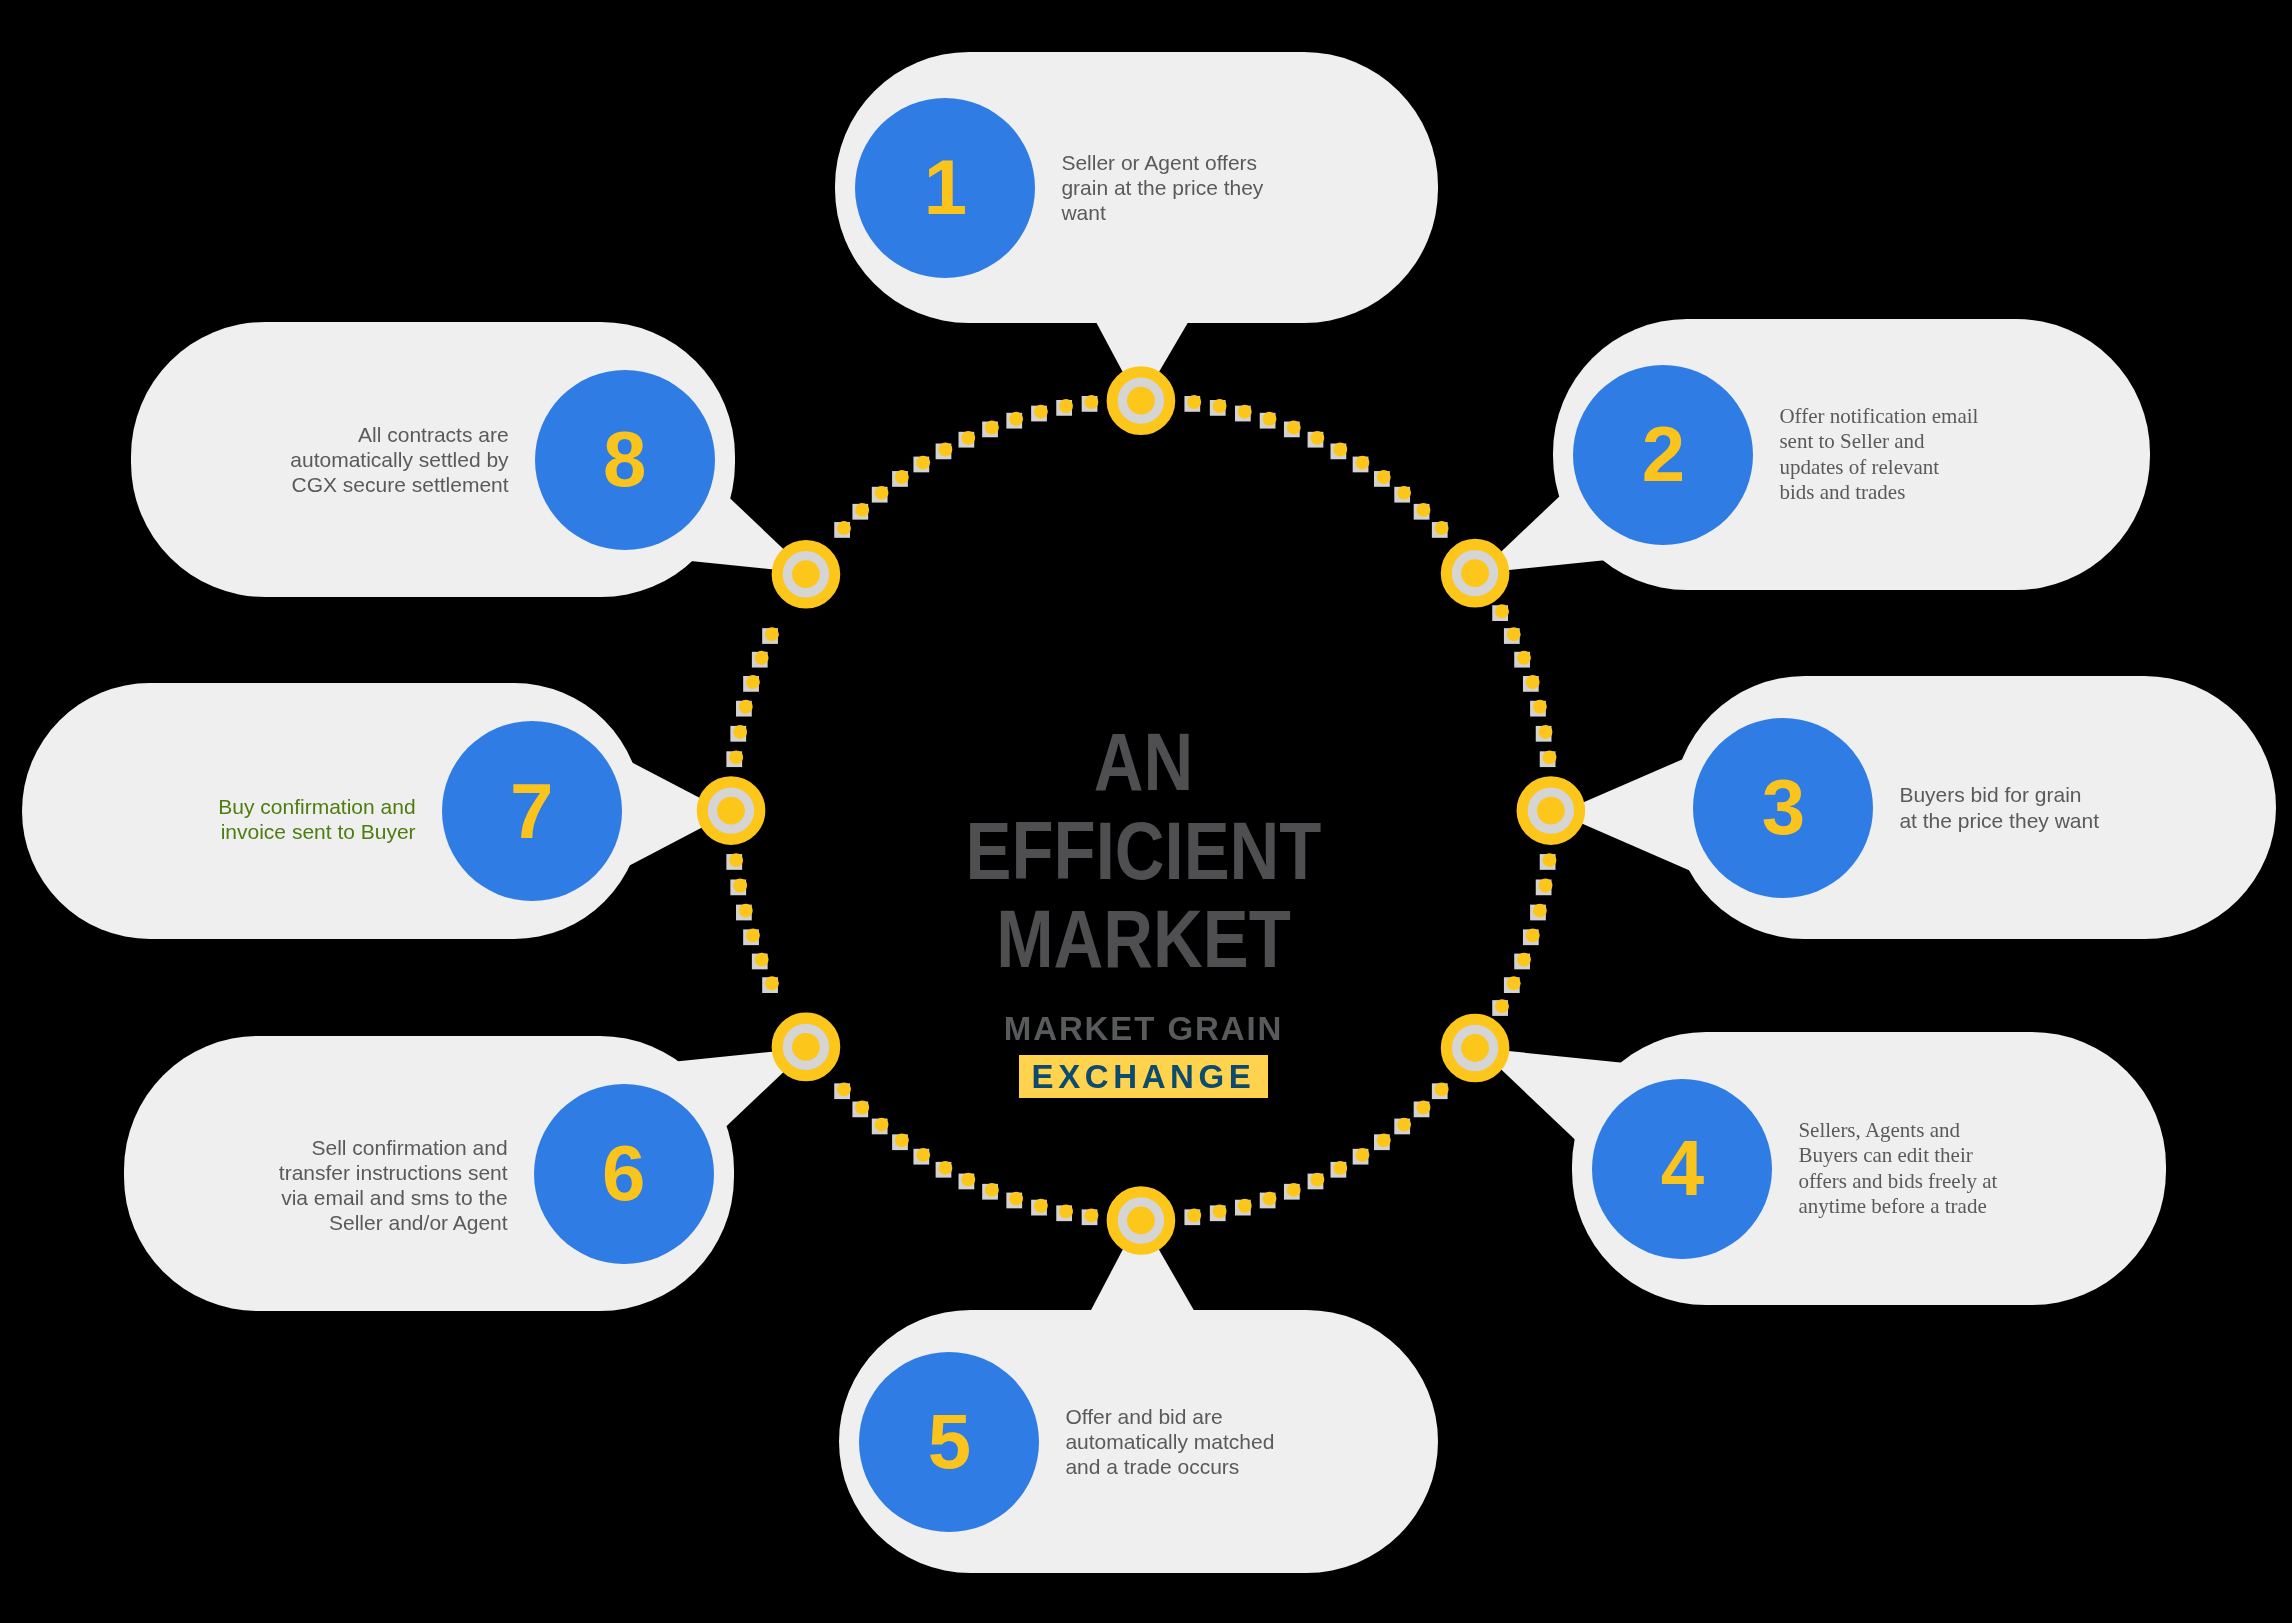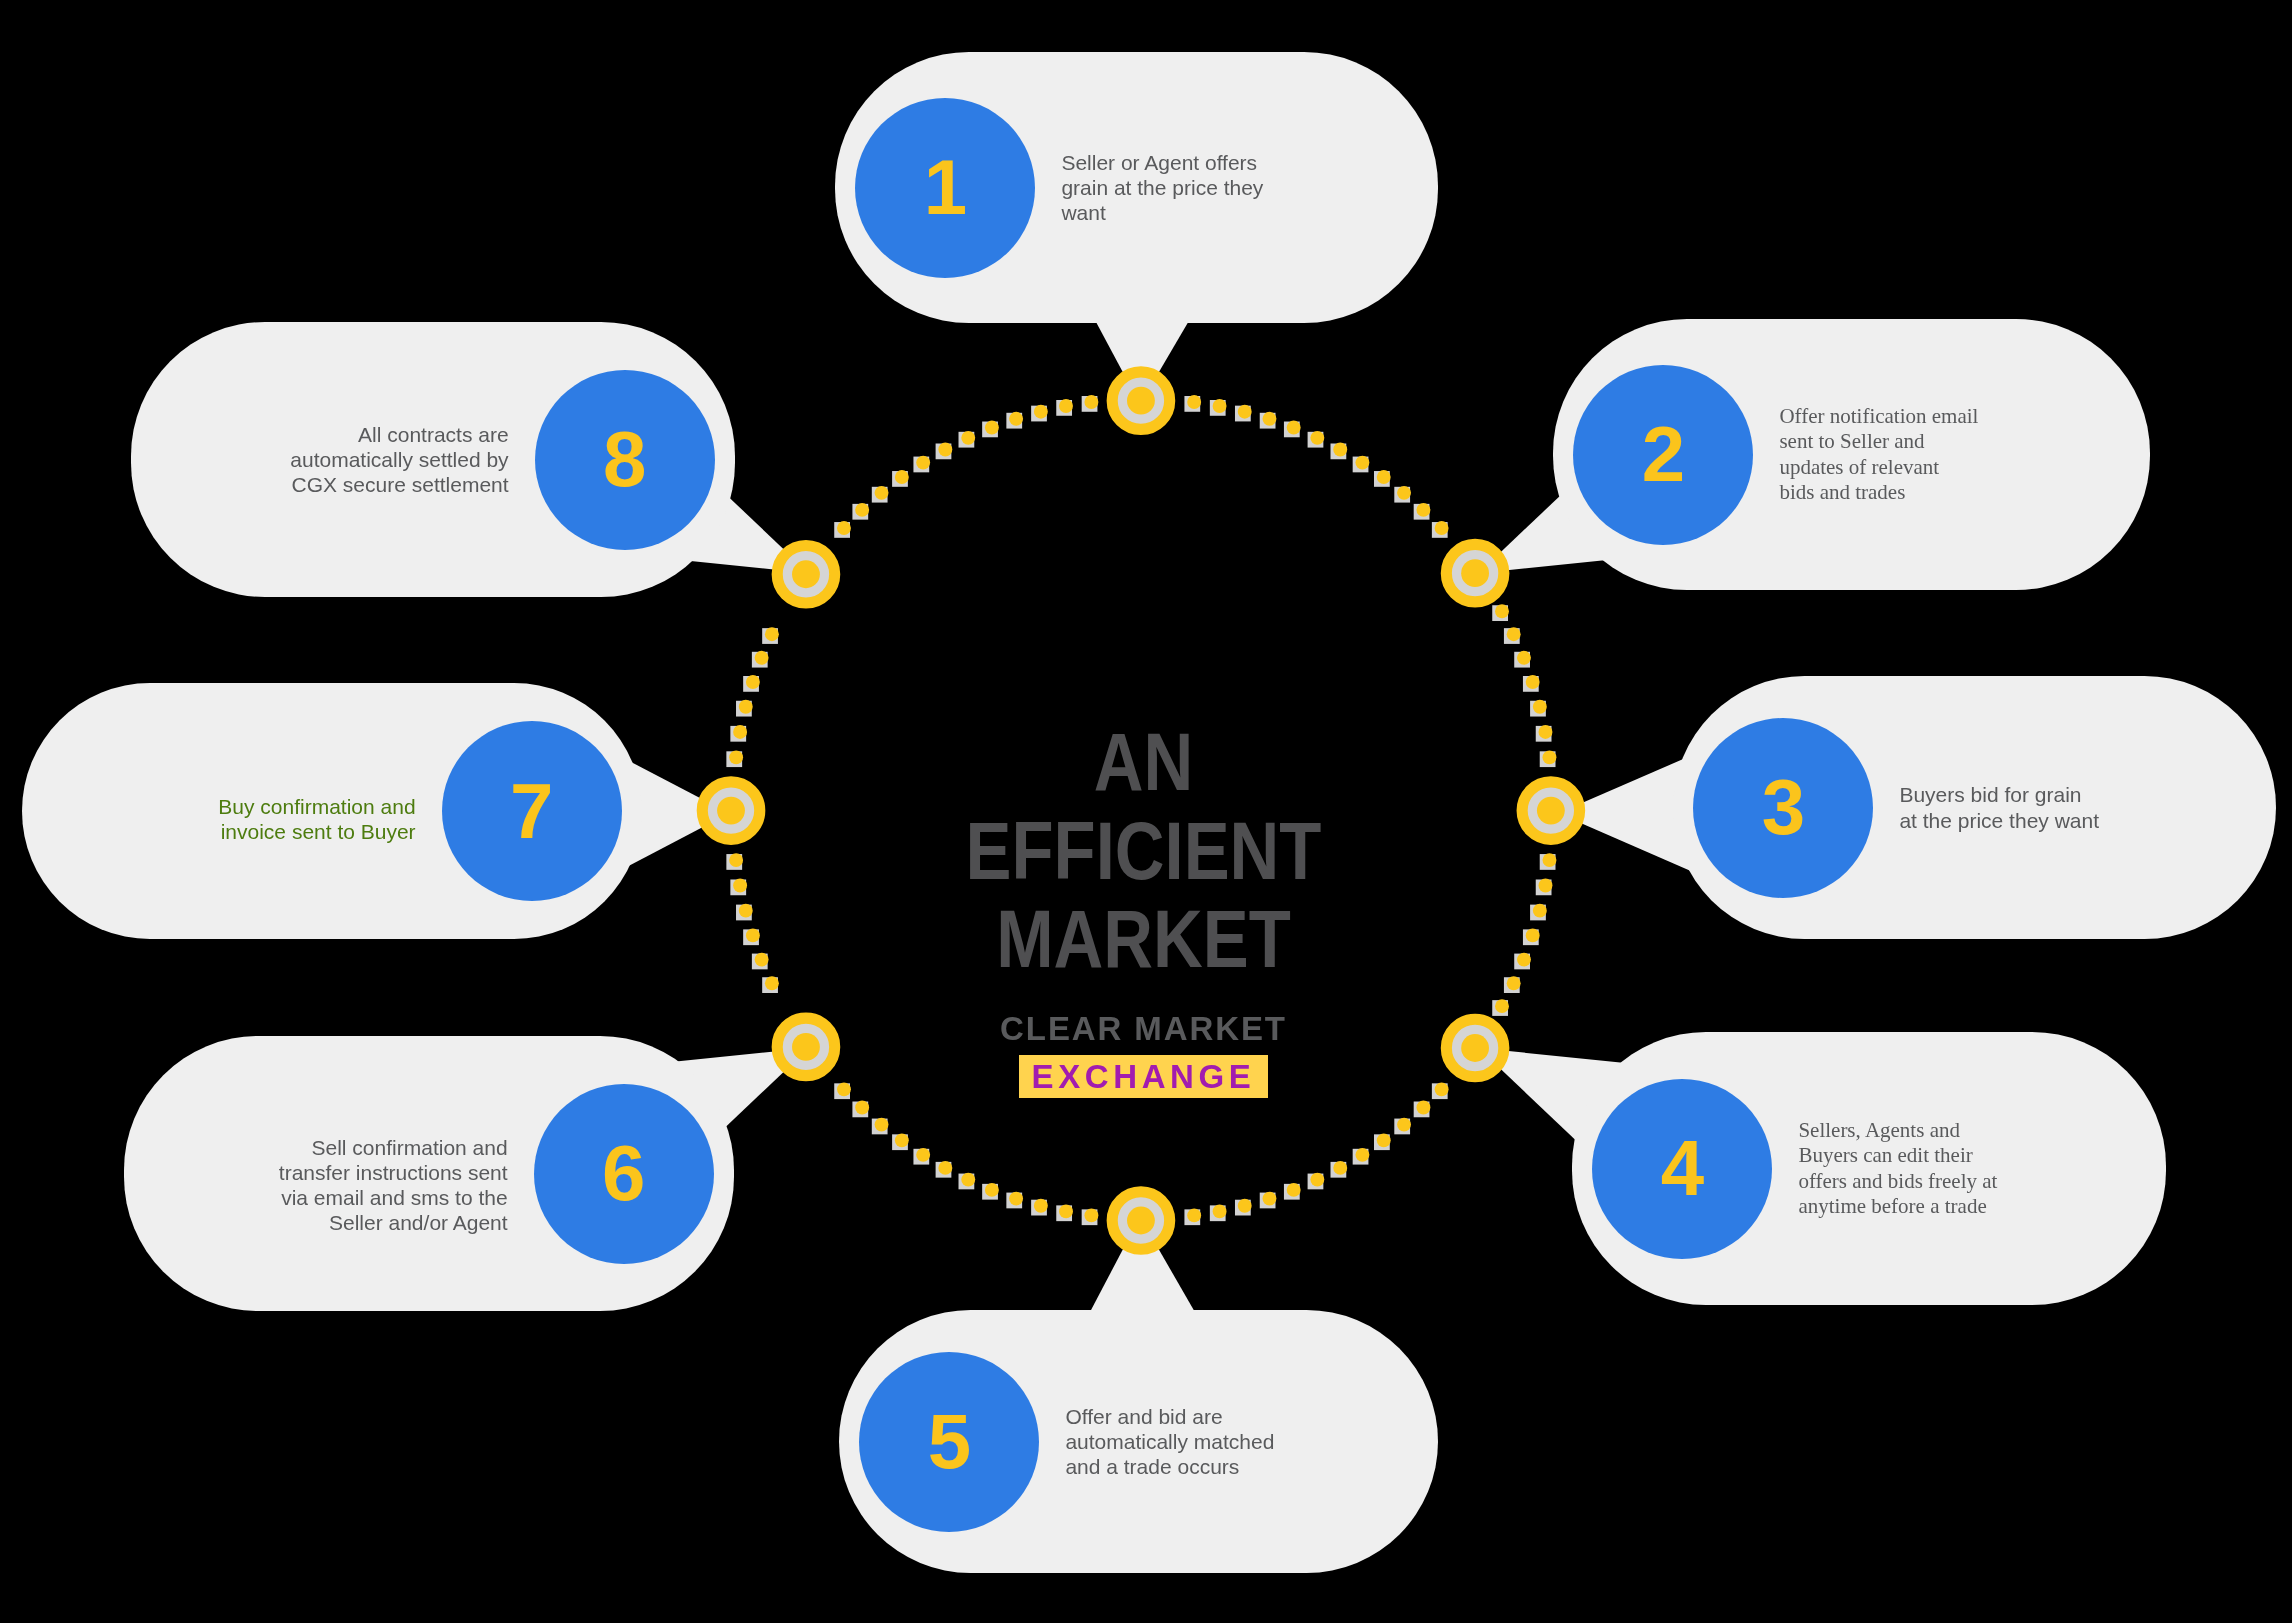--- a/index.html
+++ b/index.html
@@ -301,18 +301,18 @@
       <span class="num" style="color: rgb(251, 196, 28);">8</span>
     </div>
     <div class="btext" style="color: rgb(89, 90, 92);">All contracts are
 automatically settled by
 CGX secure settlement</div>
   </div>
 
   <div class="center-block">
     <div class="main-title" style="color: rgb(79, 79, 81);">AN EFFICIENT
 MARKET</div>
-    <div class="brand-line1" style="color: rgb(89, 90, 92);">CLEAR MARKET</div>
-    <div><span class="brand-line2" style="background: rgb(255, 211, 78); color: #a21caf;">EXCHANGE</span></div>
+    <div class="brand-line1" style="color: rgb(89, 90, 92);">MARKET GRAIN</div>
+    <div><span class="brand-line2" style="background: rgb(255, 211, 78); color: #0c4a6e;">EXCHANGE</span></div>
   </div>
 
 </div>
 
 
 </body></html>

